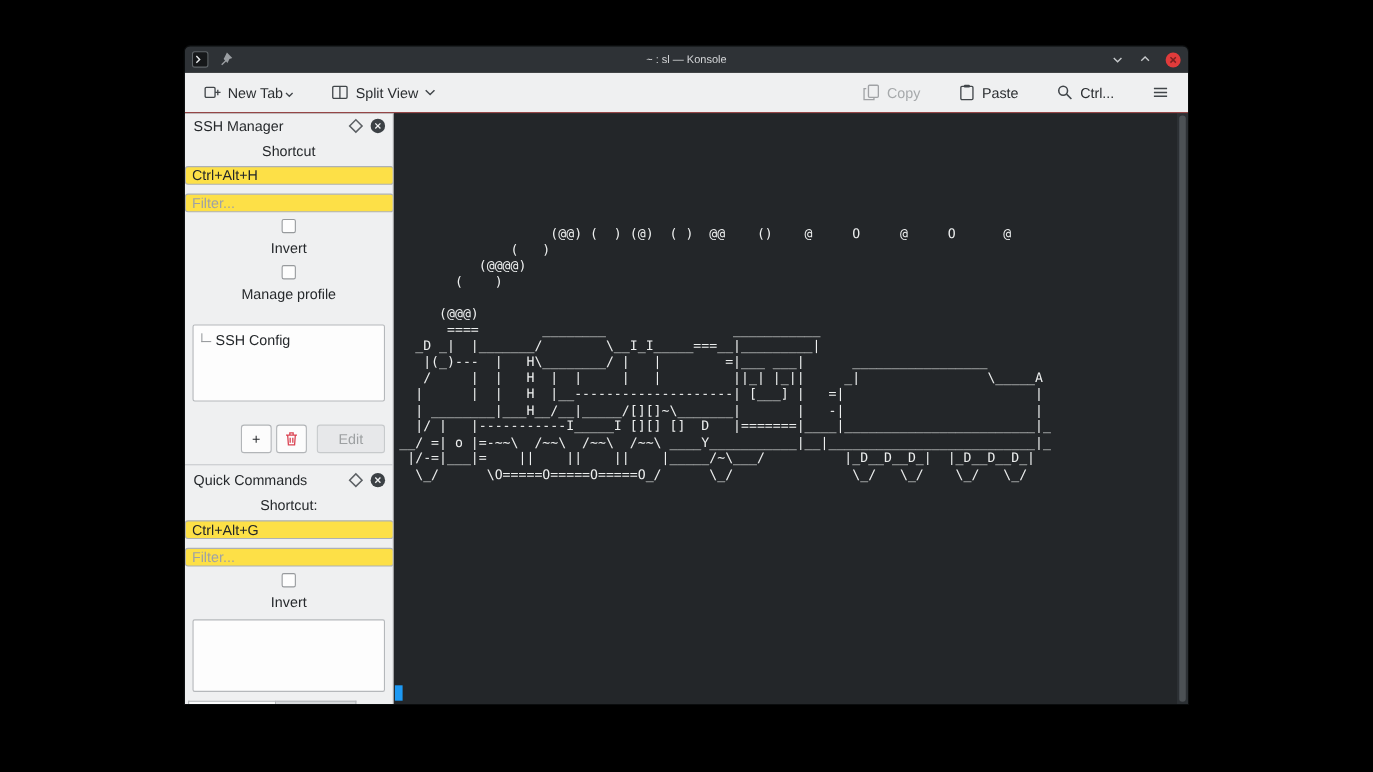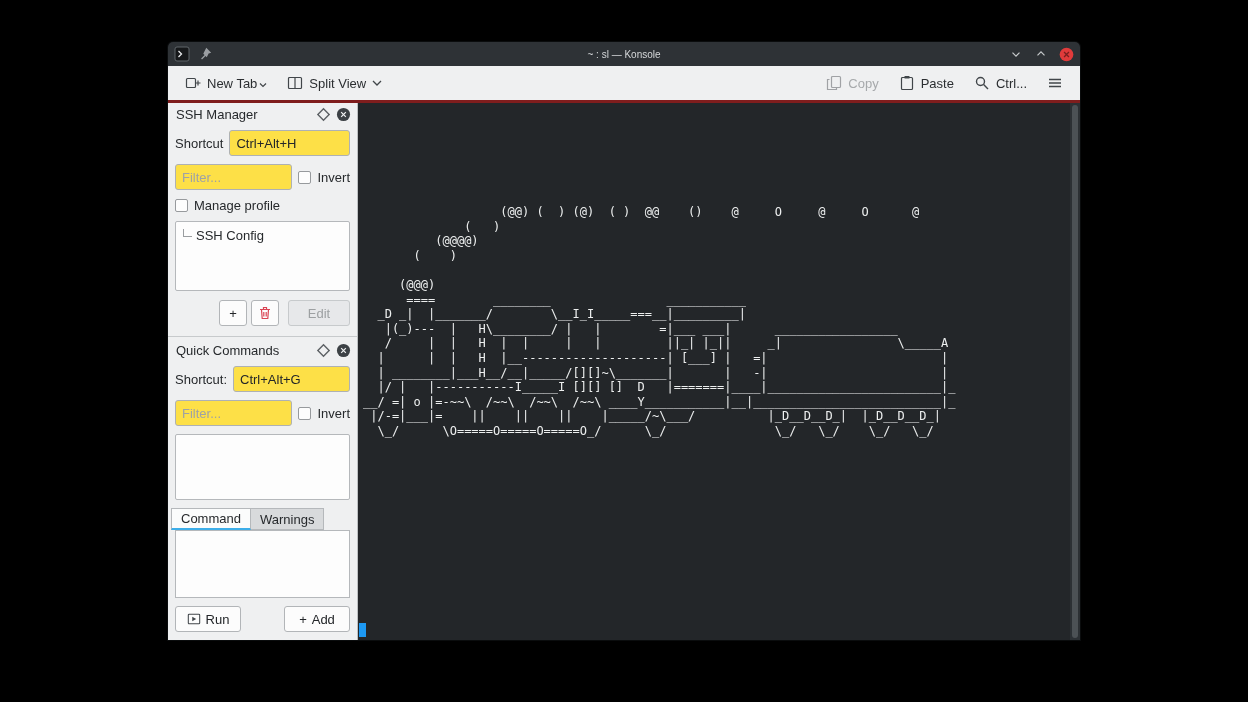--- a/index.html
+++ b/index.html
@@ -15,49 +15,49 @@
   .titlebar { flex: 0 0 24px; background: #2e3236; display: flex; align-items: center;
               padding: 0 6px; gap: 7px; position: relative; }
   .titlebar .title { position: absolute; left: 0; right: 0; text-align: center;
                      color: #d6d8da; font-size: 10px; pointer-events: none; }
   .tb-icon { width: 16px; height: 16px; display: inline-flex; z-index: 1; }
   .tb-controls { margin-left: auto; display: flex; align-items: center; gap: 9px; z-index: 1; }
   .tb-controls .wbtn { width: 16px; height: 16px; display: inline-flex;
                        align-items: center; justify-content: center; }
 
   
-  .toolbar { flex: 0 0 37px; background: #eff0f1; border-bottom: 3px solid #7f1d1d;
-             display: flex; align-items: center; padding: 0 8px; gap: 2px;
+  .toolbar { flex: 0 0 37px; background: #eff0f1; border-bottom: 1px solid #7f1d1d;
+             display: flex; align-items: center; padding: 0 8px; gap: 16px;
              color: #2b2e31; font-size: 13px; }
   .tbtn { display: inline-flex; align-items: center; gap: 6px; padding: 5px 9px;
           background: none; border: none; font: inherit; color: inherit; border-radius: 3px; }
   .tbtn.disabled { color: #a6a9ab; }
   .tbtn.disabled svg { opacity: .45; }
   .flex-spacer { flex: 1; }
   .icon16 { width: 16px; height: 16px; display: inline-flex; }
   .mini-caret { width: 8px; height: 8px; display: inline-flex; align-self: flex-end;
                 margin: 0 0 2px -4px; }
 
   
   .main { flex: 1; display: flex; min-height: 0; }
 
   
   .sidebar { flex: 0 0 190px; width: 190px; background: #eff0f1; border-right: 1px solid #bdc0c2;
              font-size: 13px; color: #26292c; display: flex; flex-direction: column; overflow: hidden; }
   .panel-header { height: 23px; display: flex; align-items: center; gap: 5px; padding: 0 6px 0 8px; }
   .panel-header .ph-title { flex: 1; }
   .ph-icon { width: 15px; height: 15px; display: inline-flex; }
-  .row { display: flex; align-items: center; gap: 6px; padding: 4px 7px; }
+  .row { display: flex; align-items: center; gap: 6px; padding: 4px 7px; flex-direction: column; }
   .text-input { flex: 1; min-width: 0; height: 26px; background: #fde047;
                 border: 1px solid #aeb1b4; border-radius: 3px; padding: 0 6px;
                 font: 13px "Liberation Sans", sans-serif; color: #232629; }
   .text-input::placeholder { color: #9fa2a5; opacity: 1; }
   .checkbox { width: 13px; height: 13px; flex: 0 0 13px; background: #fdfdfd;
               border: 1px solid #979a9d; border-radius: 2px; }
-  .treebox { margin: 4px 7px; height: 70px; background: #fdfdfd;
+  .treebox { margin: 16px 7px; height: 70px; background: #fdfdfd;
              border: 1px solid #b5b8bb; border-radius: 2px; padding: 6px 4px; text-align: right; }
   .tree-item { display: flex; align-items: center; gap: 4px; }
   .branch { width: 9px; height: 8px; border-left: 1px solid #9a9da0;
             border-bottom: 1px solid #9a9da0; margin-left: 3px; margin-top: -6px; }
   .btn { display: inline-flex; align-items: center; justify-content: center; gap: 5px;
          height: 26px; background: #fcfcfc; border: 1px solid #b2b5b8; border-radius: 3px;
          font: 13px "Liberation Sans", sans-serif; color: #232629; }
   .sq { width: 28px; }
   .btn.disabled { background: #e7e8ea; color: #9da0a2; border-color: #c7cacc; }
   .btnrow { display: flex; justify-content: flex-end; align-items: center; gap: 4px;

